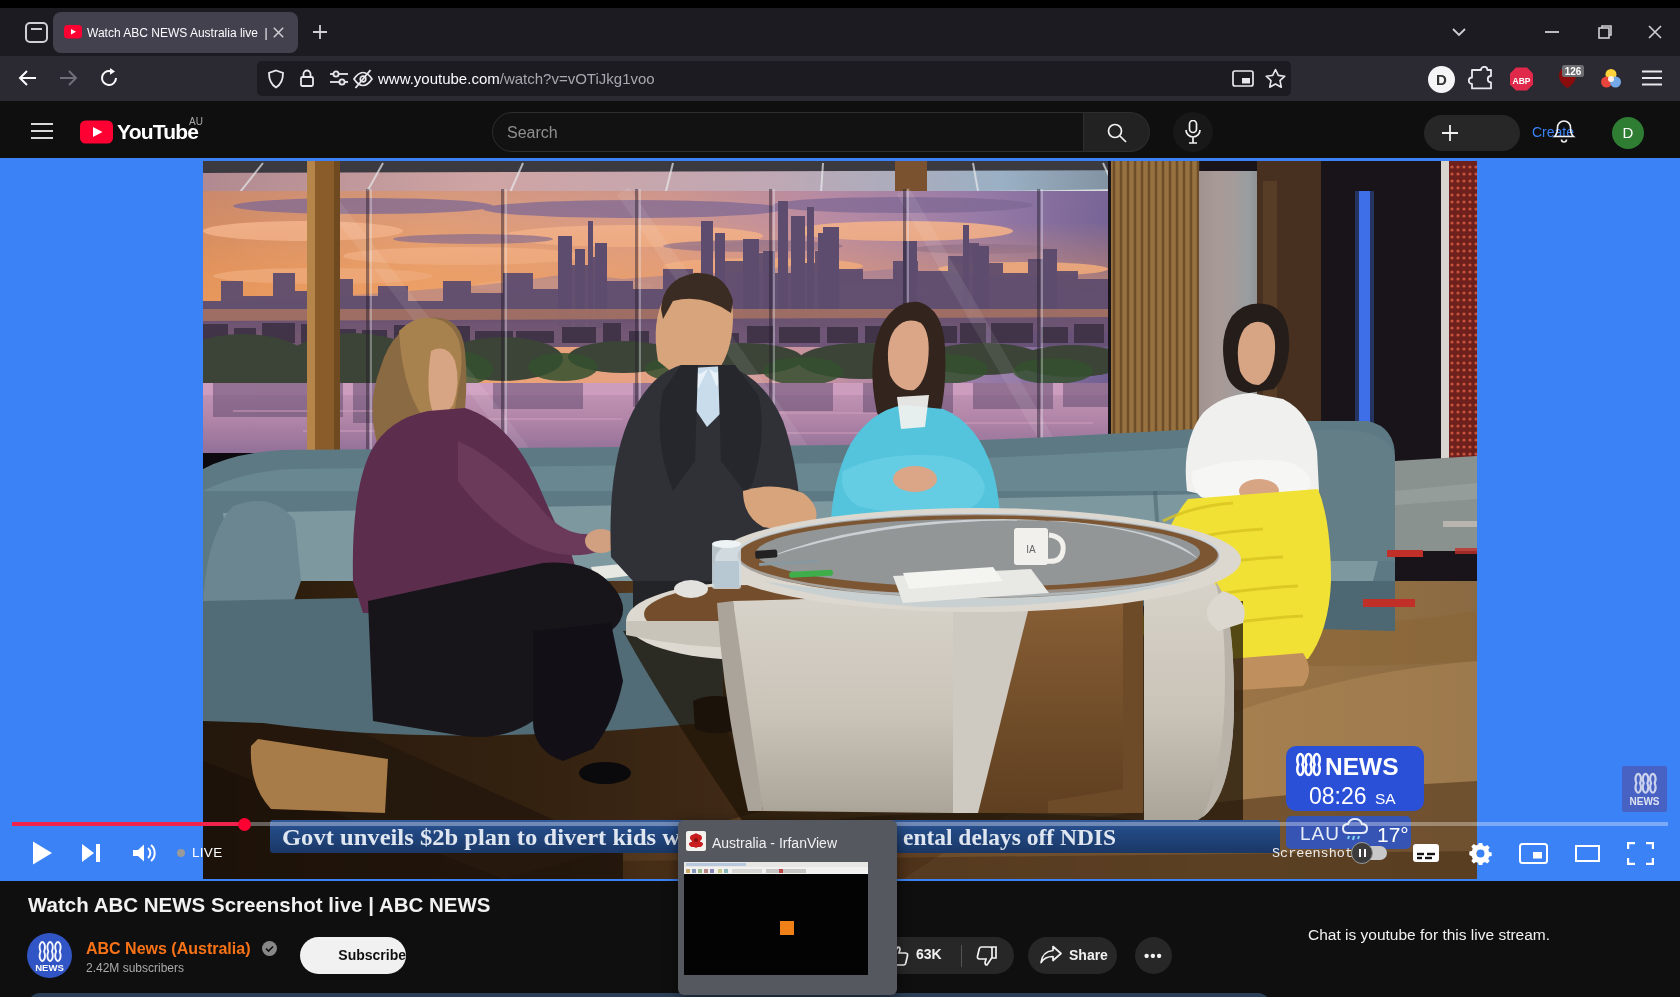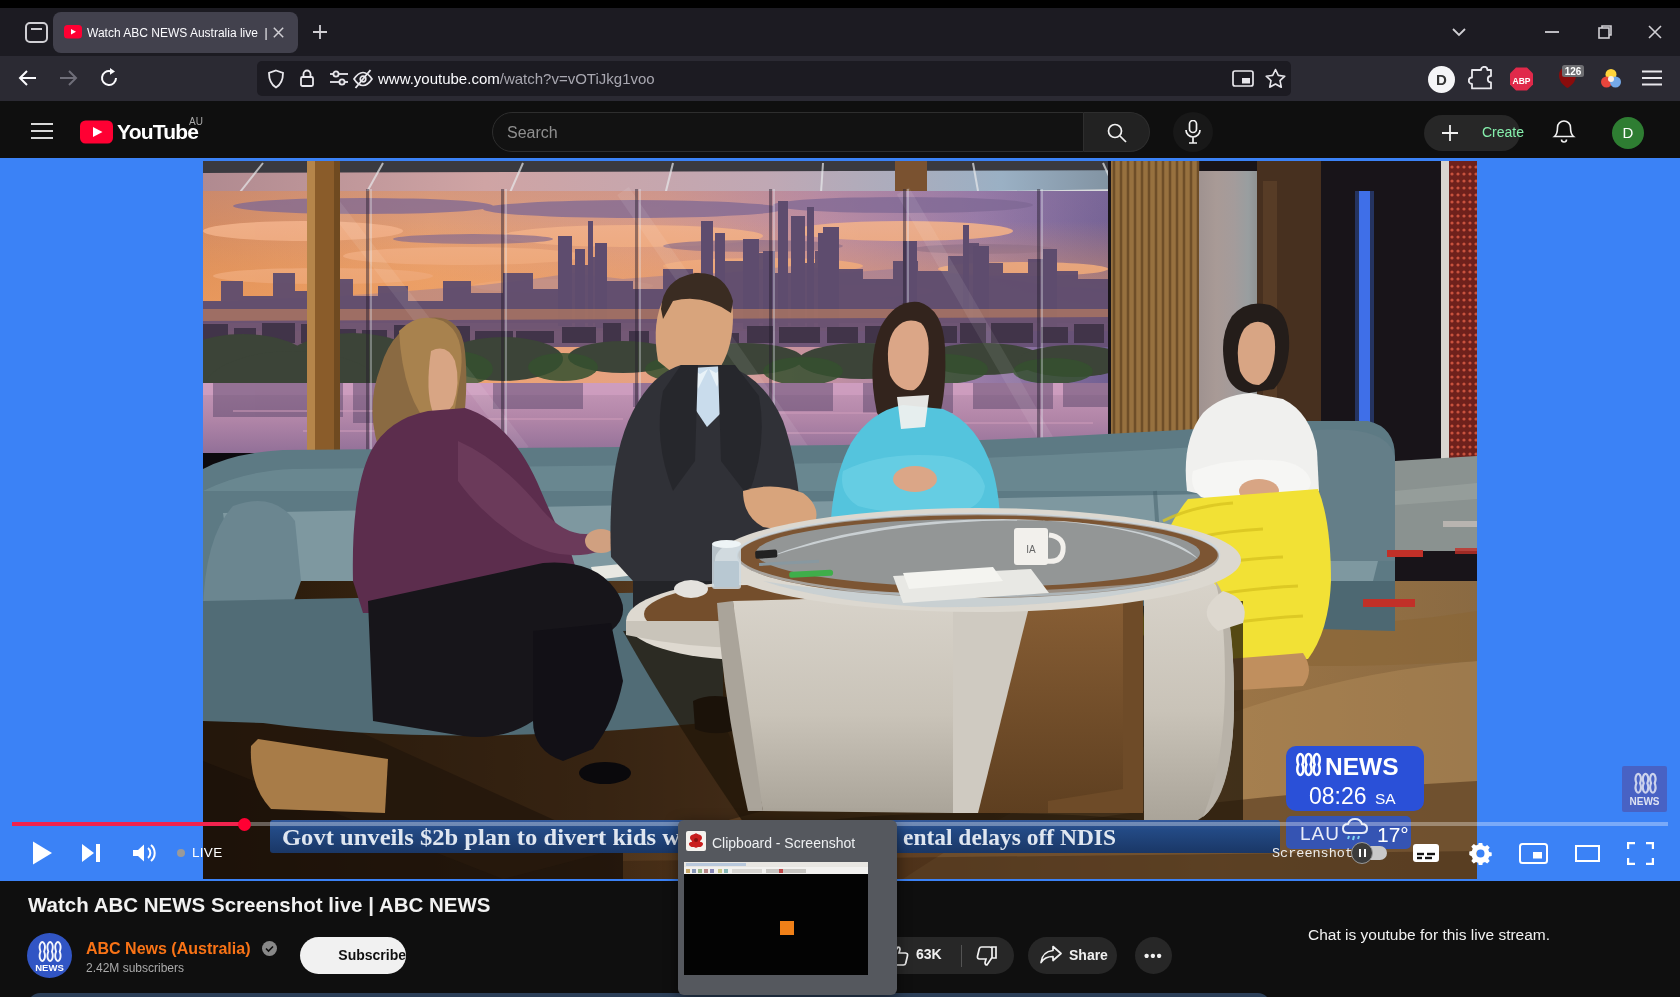--- a/index.html
+++ b/index.html
@@ -162,21 +162,21 @@
     </svg>
   <div id="micbtn"></div>
   <svg class="abs" style="left:1185px;top:112px" width="16" height="24" viewBox="0 0 16 24">
       <rect x="4.5" y="0.5" width="7" height="12" rx="3.5" fill="none" stroke="#f1f1f1" stroke-width="1.7"></rect>
       <path d="M1,10 a7,7 0 0 0 14,0 M8,17 V23 M4,23 h8" fill="none" stroke="#f1f1f1" stroke-width="1.7"></path>
     </svg>
   <div id="createbtn"></div>
   <svg class="abs" style="left:1440px;top:115px" width="20" height="20" viewBox="0 0 20 20">
       <path d="M10,2 V18 M2,10 H18" stroke="#f1f1f1" stroke-width="1.8"></path>
     </svg>
-  <div class="abs" style="left:1482px;top:116px;font-size:14px;color:#86efac;">Create</div>
+  <div class="abs" style="left:1532px;top:116px;font-size:14px;color:#3b82f6;">Create</div>
   <svg class="abs" style="left:1551px;top:111px" width="26" height="26" viewBox="0 0 26 26">
       <path d="M13,2 a6.5,6.5 0 0 1 6.5,6.5 c0,6 1.8,8 3,9 H3.5 c1.2,-1 3,-3 3,-9 A6.5,6.5 0 0 1 13,2 Z M10.5,20.5 a2.5,2.5 0 0 0 5,0" fill="none" stroke="#f1f1f1" stroke-width="1.6"></path>
     </svg>
   <div id="avatar">D</div>
 
   <div id="player">
     <div id="scenewrap" class="abs" style="left:203px; top:3px; width:1274px; height:718px;">
 <svg width="1274" height="718" viewBox="0 0 1274 718" xmlns="http://www.w3.org/2000/svg">
 <defs>
   <linearGradient id="sky" x1="0" y1="0" x2="1" y2="0">
@@ -918,21 +918,21 @@
   <div class="abs" style="left:1144px;top:929px;width:37px;height:37px;color:#f1f1f1;font-size:15px;font-weight:bold;letter-spacing:1px;line-height:37px;">•••</div>
   <div id="chat">Chat is youtube for this live stream.</div>
   <div id="descbox"></div>
 
   <div id="popup">
     <svg class="abs" style="left:8px;top:11px" width="20" height="20" viewBox="0 0 20 20">
         <rect width="20" height="20" rx="2" fill="#f4f2ee"></rect>
         <path d="M10,2 C12,4 16,3 16,7 C16,9 14,9 14,11 C17,11 18,13 16,15 C14,17 12,15 10,17 C8,15 6,17 4,15 C2,13 3,11 6,11 C6,9 4,9 4,7 C4,3 8,4 10,2 Z" fill="#c81e1e"></path>
         <circle cx="10" cy="9" r="2" fill="#8a1212"></circle>
       </svg>
-    <div class="title">Clipboard - Screenshot</div>
+    <div class="title">Australia - IrfanView</div>
     <div class="abs" style="left:6px;top:42px;width:184px;height:12px;background:#f2f1ef;"></div>
     <svg class="abs" style="left:6px;top:42px" width="184" height="12" viewBox="0 0 184 12">
         <rect width="184" height="5" fill="#e8e6e2"></rect>
         <rect x="2" y="1" width="60" height="3" fill="#b8c8dc"></rect>
         <g transform="translate(0,6)">
           <rect x="2" y="1" width="4" height="4" fill="#c8a868"></rect>
           <rect x="8" y="1" width="4" height="4" fill="#8898b8"></rect>
           <rect x="14" y="1" width="4" height="4" fill="#98b888"></rect>
           <rect x="20" y="1" width="4" height="4" fill="#b88888"></rect>
           <rect x="26" y="1" width="4" height="4" fill="#8888b8"></rect>

